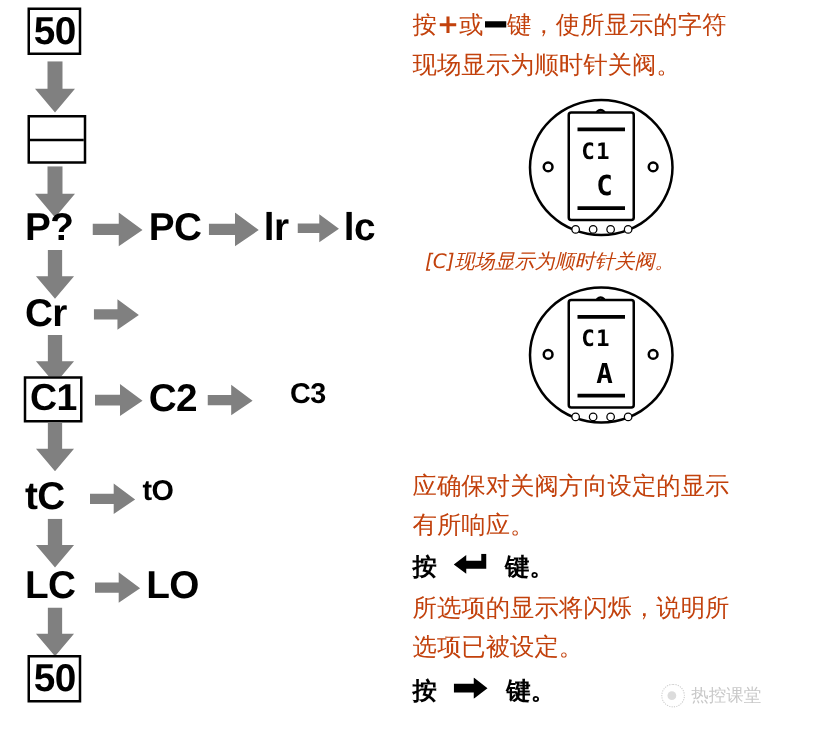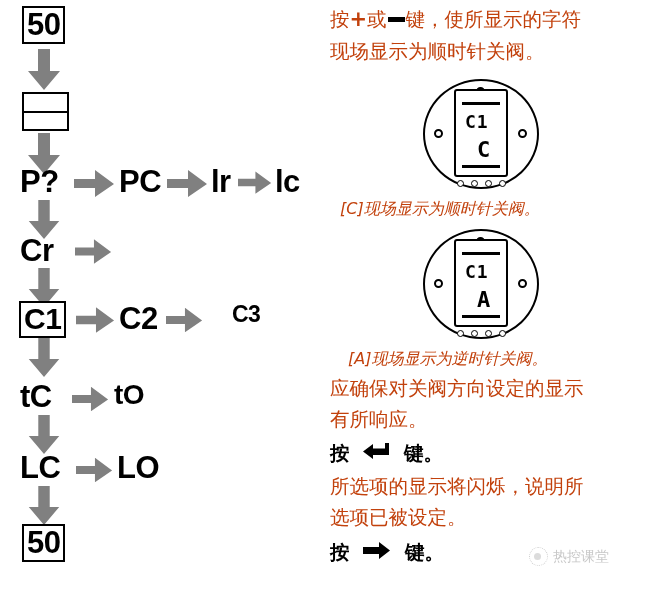--- a/index.html
+++ b/index.html
@@ -171,21 +171,21 @@
     <div class="node" style="left:196px;top:303px;font-size:23px;margin-left:36px;">C3</div>
 
     <svg class="arrow-down" style="left:27px;top:338px;" width="34" height="40" viewBox="0 0 34 42">
       <polygon points="11,0 23,0 23,22 33,22 17,41 1,22 11,22" fill="#808080"></polygon>
     </svg>
 
     <div class="node" style="left:20px;top:381px;font-size:31px;">tC</div>
     <svg class="arrow-right" style="left:72px;top:386px;" width="37" height="27" viewBox="0 0 41 28">
       <polygon points="0,9 21,9 21,0 40,14 21,27 21,18 0,18" fill="#808080"></polygon>
     </svg>
-    <div class="node" style="left:114px;top:381px;font-size:28px;">tO</div>
+    <div class="node" style="left:114px;top:381px;font-size:23px;">tO</div>
 
     <svg class="arrow-down" style="left:27px;top:415px;" width="34" height="40" viewBox="0 0 34 42">
       <polygon points="11,0 23,0 23,22 33,22 17,41 1,22 11,22" fill="#808080"></polygon>
     </svg>
 
     <div class="node" style="left:20px;top:452px;font-size:31px;">LC</div>
     <svg class="arrow-right" style="left:76px;top:457px;" width="37" height="27" viewBox="0 0 41 28">
       <polygon points="0,9 21,9 21,0 40,14 21,27 21,18 0,18" fill="#808080"></polygon>
     </svg>
     <div class="node" style="left:117px;top:452px;font-size:31px;">LO</div>
@@ -238,21 +238,20 @@
         <div class="bar" style="bottom:7px;"></div>
         <div class="dots">
           <i></i>
           <i></i>
           <i></i>
           <i></i>
         </div>
       </div>
     </div>
 
-    <div class="tline cn italic" style="top:343px;left:18px;">[A]现场显示为逆时针关阀。</div>
 
     <div class="tline cn" style="top:373px;">应确保对关阀方向设定的显示</div>
     <div class="tline cn" style="top:404px;">有所响应。</div>
 
     <div class="tline cn bold" style="top:438px;">
       <span>按</span>
       <span style="display:inline-block;vertical-align:middle;margin:0 7px 2px 7px;">
         <svg width="27" height="17" viewBox="0 0 27 17">
           <polygon points="0,8.5 10,1 10,5.5 22,5.5 22,0 26,0 26,12 10,12 10,16" fill="#000"></polygon>
         </svg>

